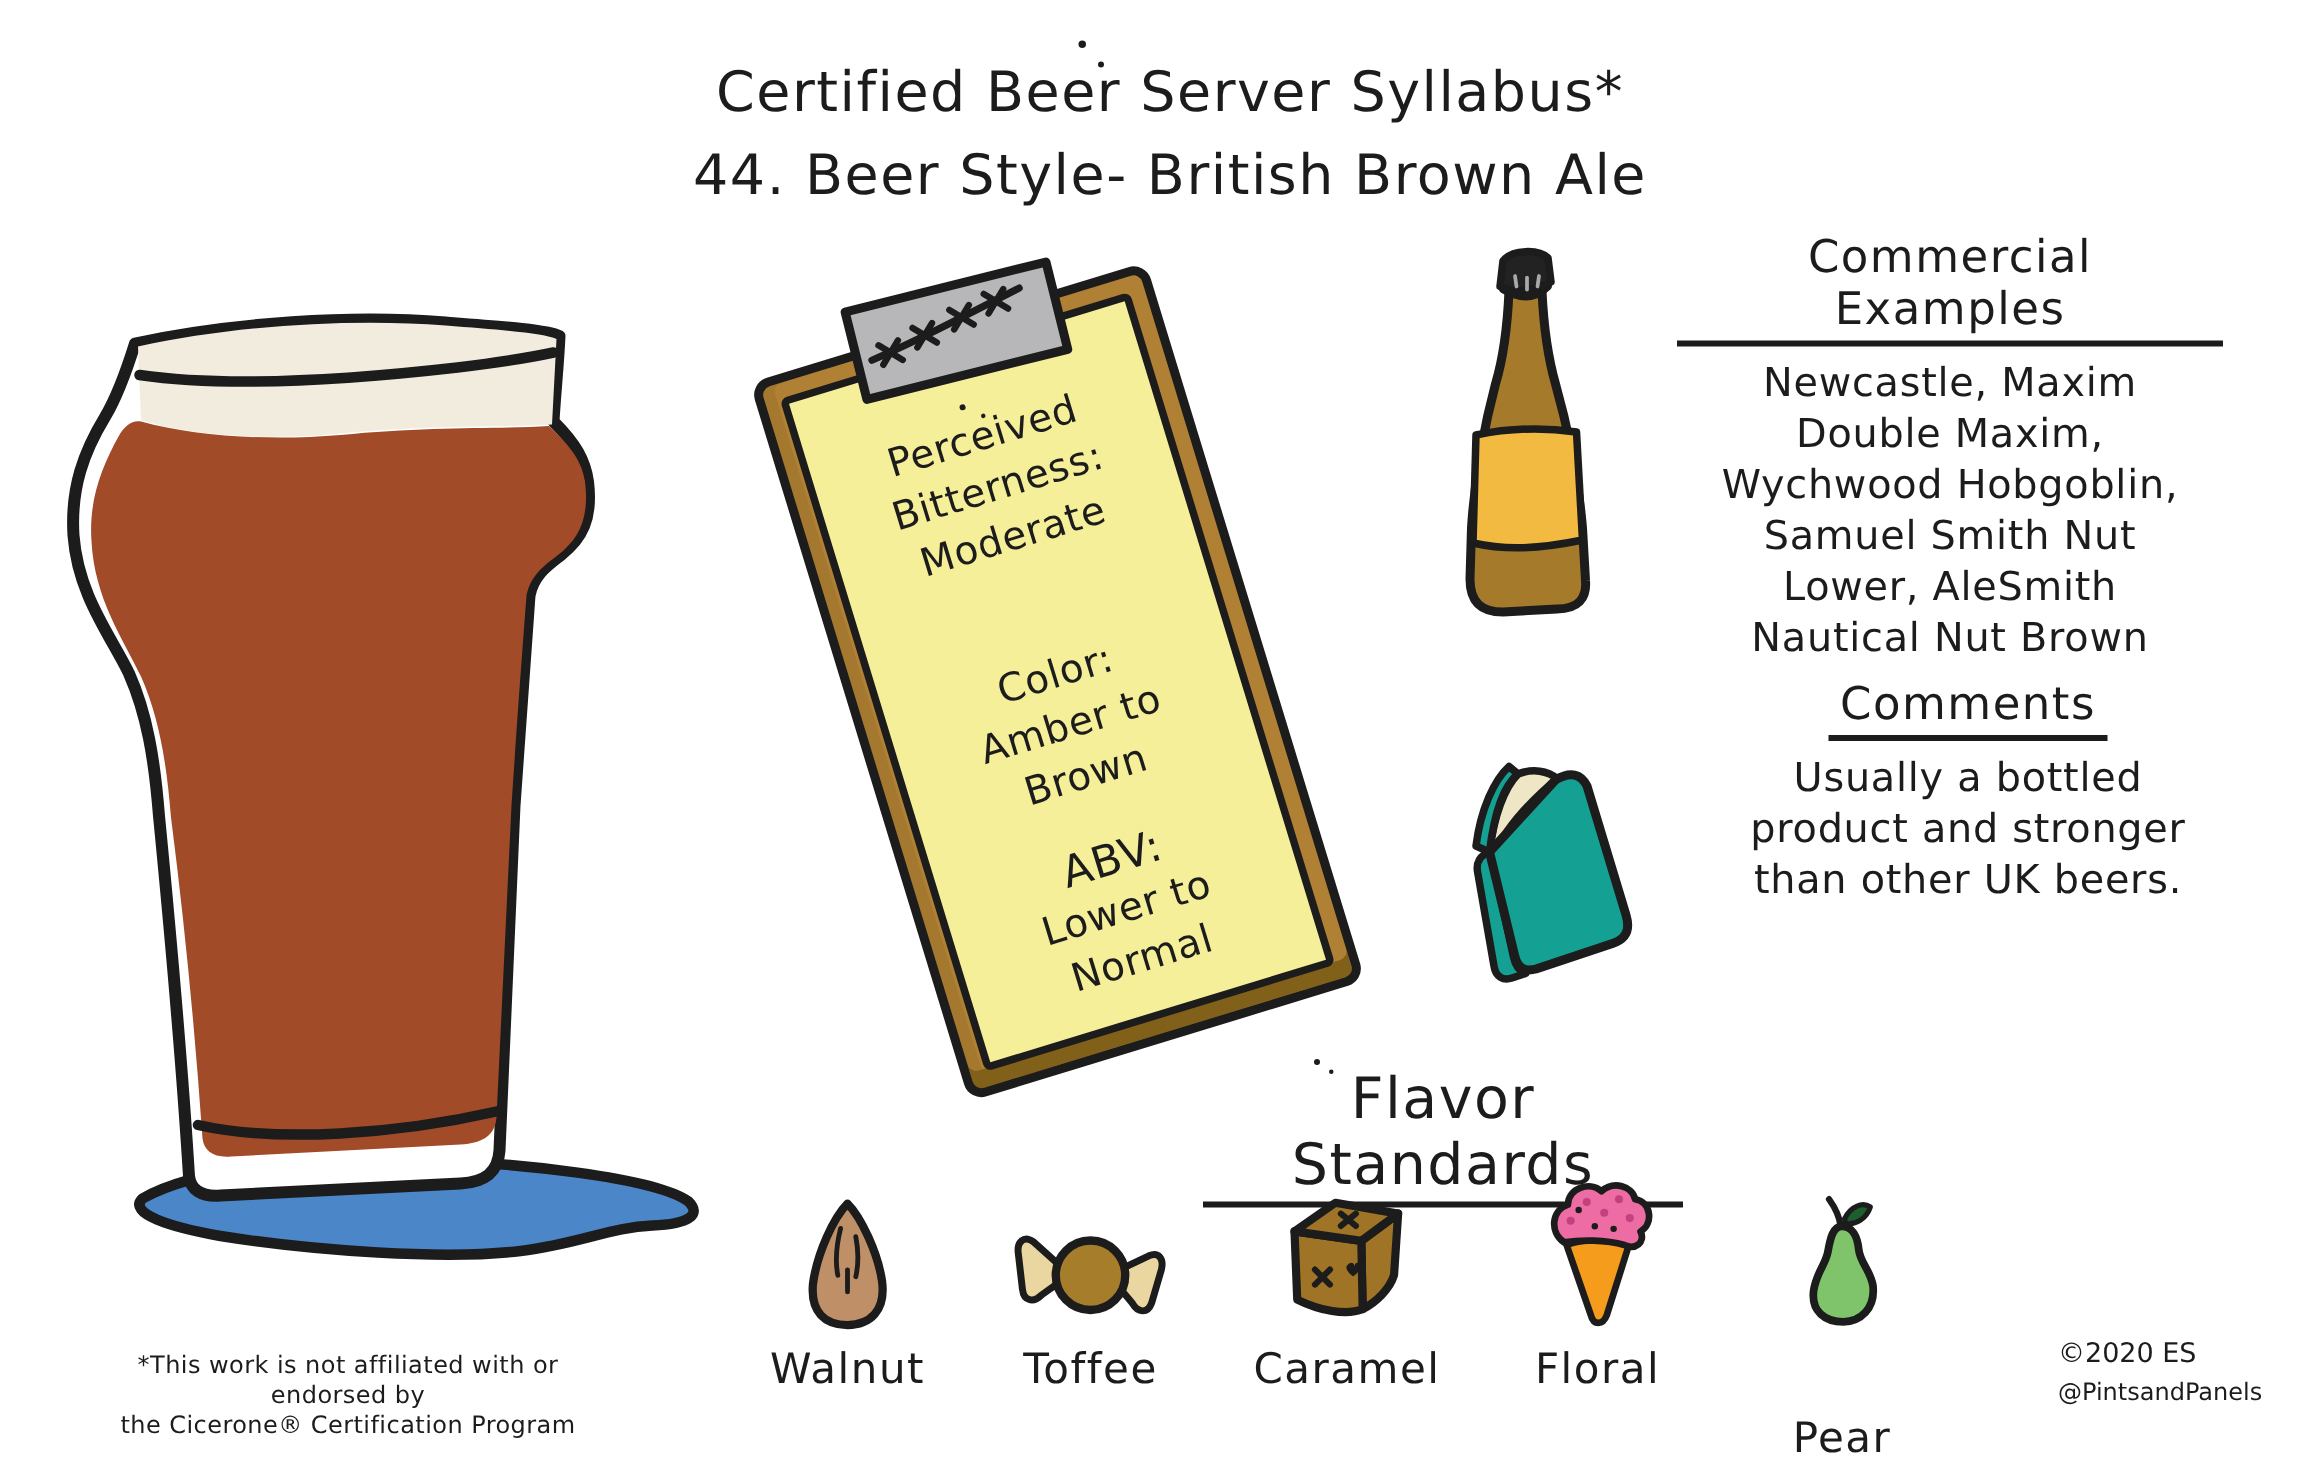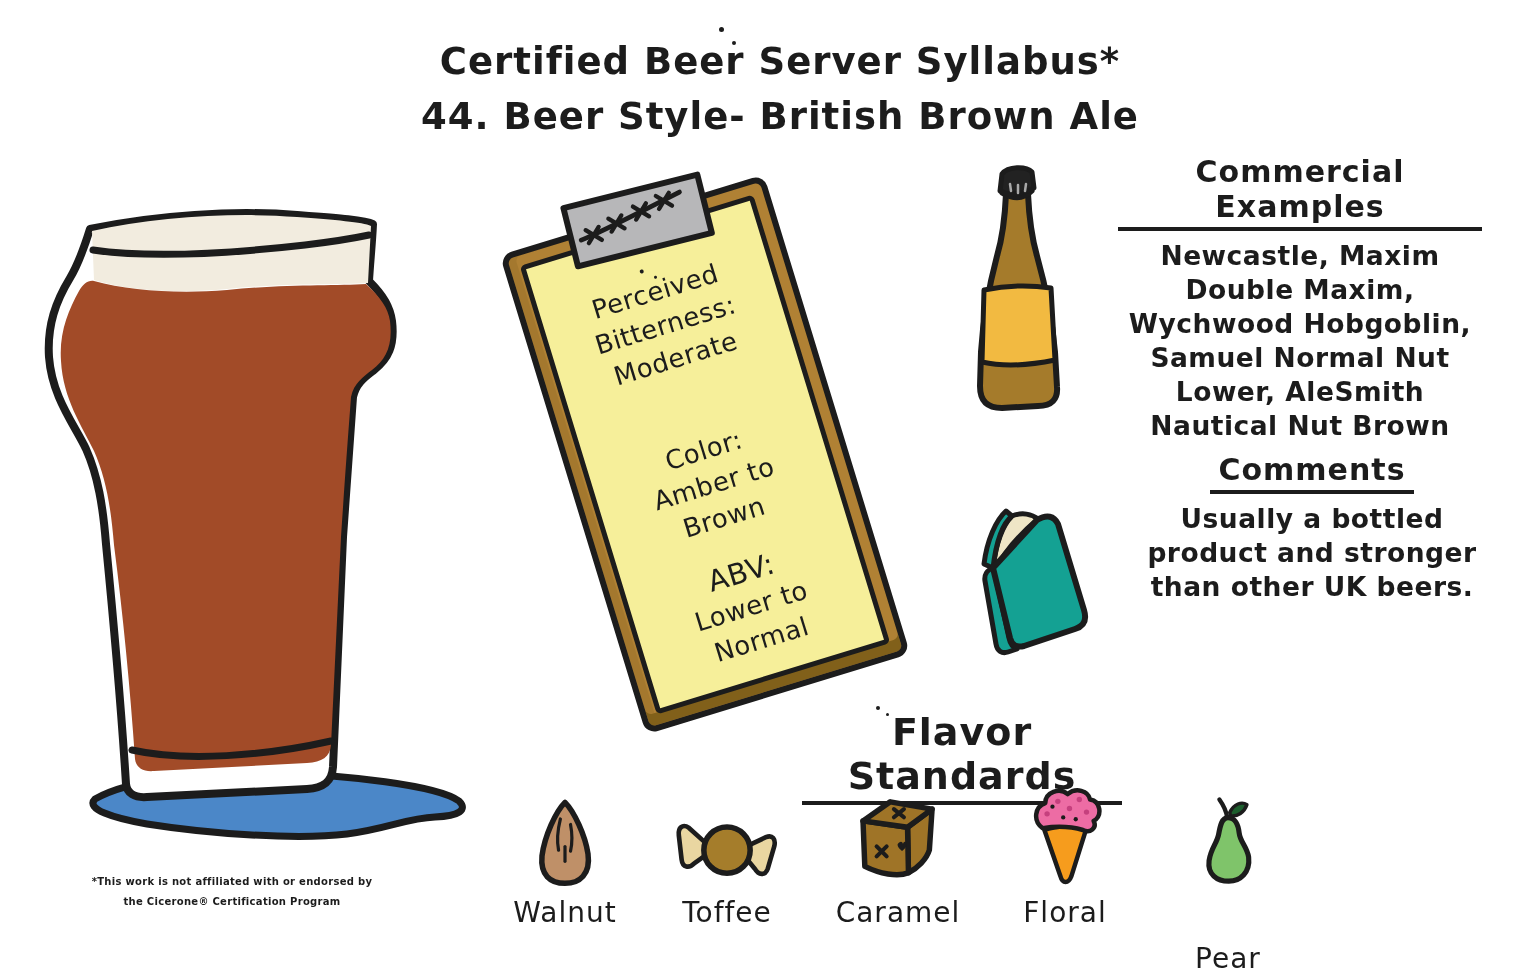--- a/index.html
+++ b/index.html
@@ -1,21 +1,21 @@
 <!DOCTYPE html>
 <html><head>
 <meta charset="utf-8">
 <style>
   html,body{margin:0;padding:0;background:#ffffff;}
   #canvas{
     position:relative;width:1536px;height:976px;background:#ffffff;overflow:hidden;
     font-family:"DejaVu Sans", sans-serif;color:#1c1c1c;
   }
   .abs{position:absolute;}
-  .center{text-align:center;font-weight:bold;}
+  .center{text-align:center;}
 
   
   .title{left:250px;top:34px;width:1060px;font-size:37px;letter-spacing:1px;line-height:55px;}
 
   
   .section-heading{display:inline-block;font-size:30px;letter-spacing:1px;
     border-bottom:4px solid #1c1c1c;padding:0 8px 3px;margin-bottom:8px;}
   .section-lines{font-size:26.5px;line-height:34px;letter-spacing:0.5px;}
   .commercial{left:1118px;top:154px;width:364px;}
   .comments{left:1140px;top:452px;width:344px;}
@@ -32,21 +32,21 @@
   .cb-b1{top:42px;} .cb-b2{top:208px;} .cb-b3{top:336px;}
 
   
   .flavor-heading{left:802px;top:710px;width:320px;}
   .flavor-heading .section-heading{font-size:38px;}
   .flavor-item{top:788px;width:160px;display:flex;flex-direction:column;align-items:center;}
   .icon-box{height:102px;display:flex;align-items:flex-end;justify-content:center;}
   .flavor-label{font-size:28px;letter-spacing:1px;margin-top:6px;}
 
   
-  .footnote{left:52px;top:872px;width:360px;font-size:10px;line-height:20px;letter-spacing:0.3px;}
+  .footnote{left:52px;top:900px;width:360px;font-size:16px;line-height:20px;letter-spacing:0.3px;}
   .credit{left:1372px;top:890px;font-size:18px;line-height:25px;}
   .credit .handle{font-size:16px;}
 
   .speck{position:absolute;background:#1c1c1c;border-radius:50%;}
 
   svg{display:block;}
   .ink{stroke:#1c1c1c;}
 </style>
 </head>
 <body>
@@ -121,21 +121,21 @@
       </g>
     </svg>
   </div>
 
   <div class="abs commercial center">
     <div class="section-heading">Commercial Examples</div>
     <div class="section-lines">
       <div>Newcastle, Maxim</div>
       <div>Double Maxim,</div>
       <div>Wychwood Hobgoblin,</div>
-      <div>Samuel Normal Nut</div>
+      <div>Samuel Smith Nut</div>
       <div>Lower, AleSmith</div>
       <div>Nautical Nut Brown</div>
     </div>
   </div>
 
   <div class="abs" style="left:972px;top:498px;width:125px;height:165px;">
     <svg width="125" height="165" viewBox="0 0 125 165">
       <path stroke="#1c1c1c" stroke-width="5" stroke-linejoin="round" d="M 21 70 C 24 46 31 27 40 18 C 50 14 60 16 66 21 C 52 33 32 52 24 72 Z" fill="#efe6c6"></path>
       <path stroke="#1c1c1c" stroke-width="5" stroke-linejoin="round" d="M 40 18 C 30 26 24 45 21 70 L 12 66 C 15 42 24 22 34 13 Z" fill="#14a193"></path>
       <path stroke="#1c1c1c" stroke-width="5" stroke-linejoin="round" d="M 21 70 C 15 72 12 77 13 83 L 24 146 C 25 153 30 156 36 154 L 45 151 C 40 149 38 145 37 140 L 22 72 Z" fill="#14a193"></path>
@@ -230,14 +230,18 @@
       </svg>
     </div>
     <div class="flavor-label">Pear</div>
   </div>
 
   <div class="abs footnote center">
     <div>*This work is not affiliated with or endorsed by</div>
     <div>the Cicerone® Certification Program</div>
   </div>
 
+  <div class="abs credit">
+    <div>©2020 ES</div>
+    <div class="handle">@PintsandPanels</div>
+  </div>
 
 </div>
 
 </body></html>

